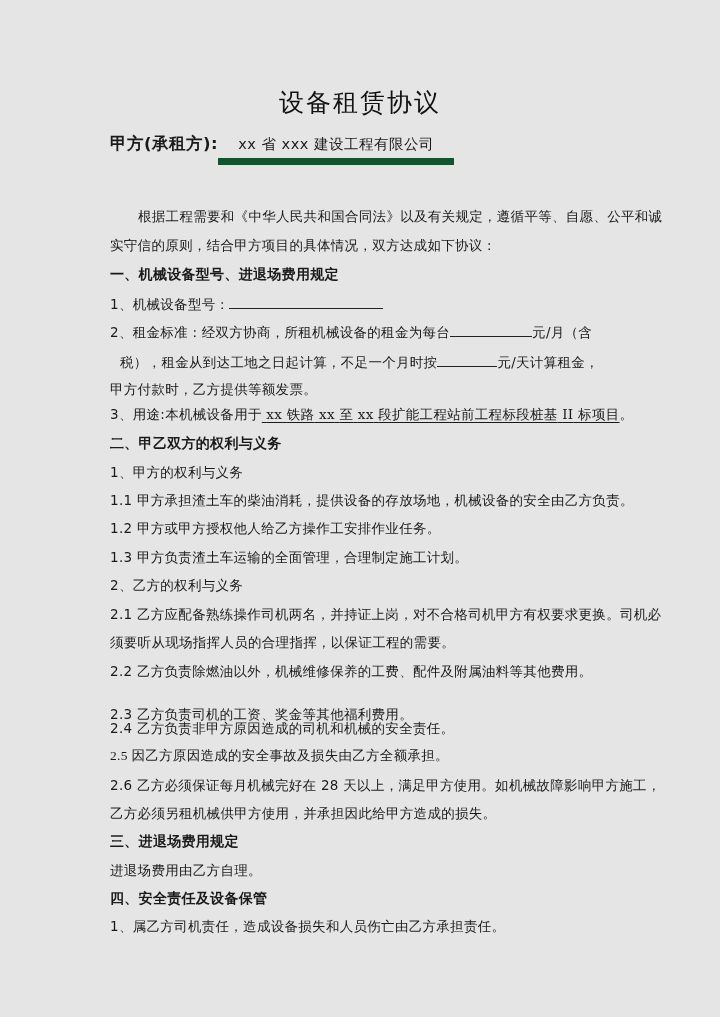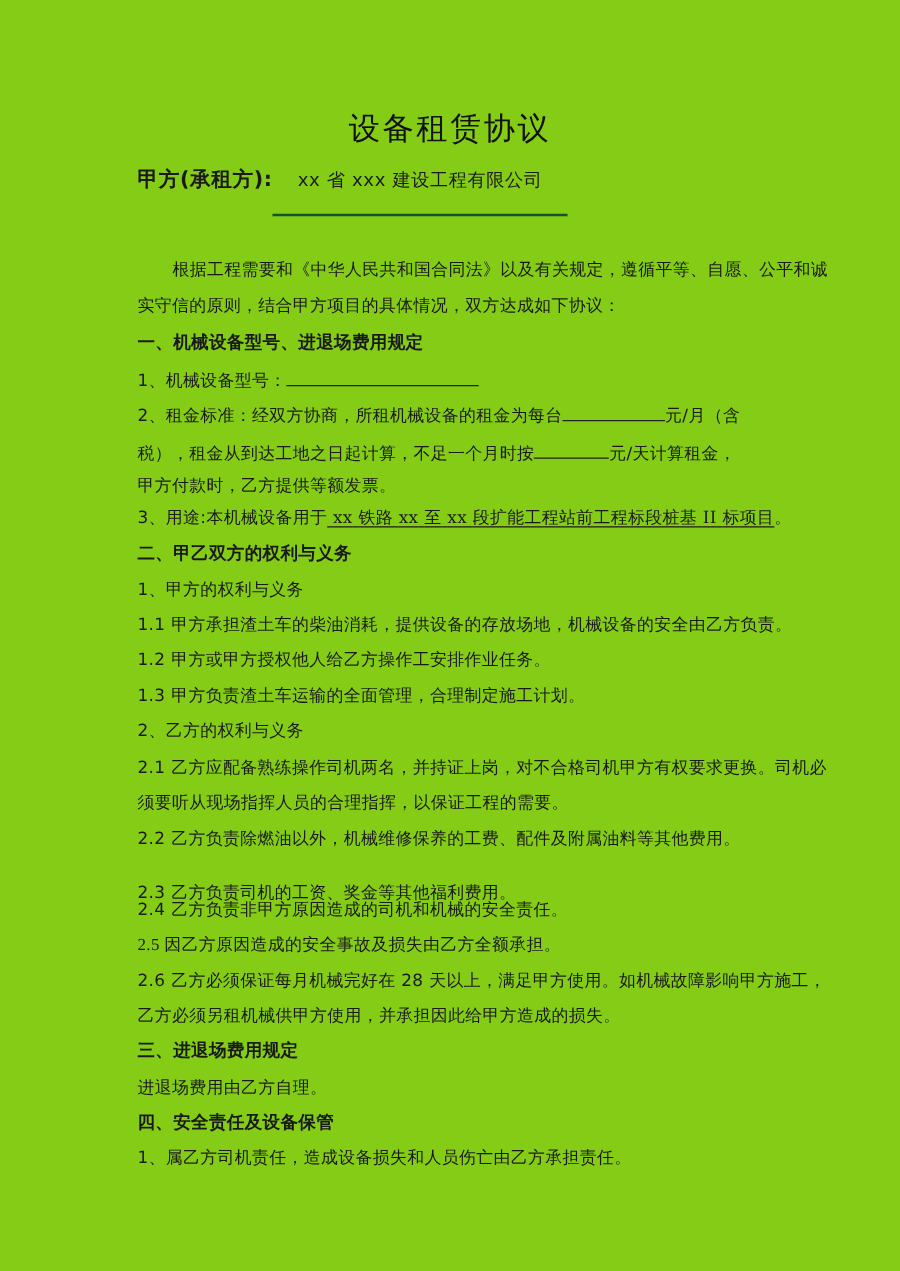--- a/index.html
+++ b/index.html
@@ -12,21 +12,21 @@
       height: 1017px;
       position: relative;
       overflow: hidden;
       color: #1a1a1a;
       font-family: "DejaVu Sans", "Liberation Sans", sans-serif;
     }
     .page {
       position: absolute;
       left: 0; top: 0;
       width: 720px; height: 1017px;
-      background: #84cc16;
+      background: #e5e5e5;
     }
     .line {
       position: absolute;
       left: 110px;
       white-space: nowrap;
       font-size: 13.5px;
       letter-spacing: 0.3px;
       line-height: 20px;
     }
     .title {
@@ -43,23 +43,23 @@
     }
     .party {
       font-size: 16.5px;
       font-weight: bold;
       letter-spacing: 0.5px;
       line-height: 24px;
     }
     .party .val {
       font-weight: normal;
       font-size: 14.5px;
-      border-bottom: 2px solid #14532d;
+      border-bottom: 7px solid #14532d;
       display: inline-block;
-      padding: 0 4px 16px 20px;
+      padding: 0 4px 4px 20px;
       line-height: 20px;
     }
     .blank {
       display: inline-block;
       border-bottom: 1px solid #222;
       height: 16px;
       vertical-align: baseline;
     }
     .heading {
       font-weight: bold;
@@ -90,21 +90,21 @@
 
   <div class="line heading" style="top:264px;">一、机械设备型号、进退场费用规定</div>
 
   <div class="line" style="top:292px;">
     <span>1、机械设备型号：</span><span class="blank" style="width:154px;"></span>
   </div>
 
   <div class="line" style="top:320px;">
     <span>2、租金标准：经双方协商，所租机械设备的租金为每台</span><span class="blank" style="width:82px;"></span><span>元/月（含</span>
   </div>
-  <div class="line" style="top:350px;">
+  <div class="line" style="top:350px;margin-left:10px;">
     <span>税），租金从到达工地之日起计算，不足一个月时按</span><span class="blank" style="width:60px;"></span><span>元/天计算租金，</span>
   </div>
   <div class="line" style="top:379px;">甲方付款时，乙方提供等额发票。</div>
 
   <div class="line" style="top:404px;">
     <span>3、用途:本机械设备用于</span><span class="u">&nbsp;<span class="mono">xx</span>&nbsp;<span>铁路</span>&nbsp;<span class="mono">xx</span>&nbsp;<span>至</span>&nbsp;<span class="mono">xx</span>&nbsp;<span>段扩能工程站前工程标段桩基</span>&nbsp;<span class="mono">II</span>&nbsp;<span>标项目</span></span><span>。</span>
   </div>
 
   <div class="line heading" style="top:433px;">二、甲乙双方的权利与义务</div>
   <div class="line" style="top:462px;">1、甲方的权利与义务</div>

